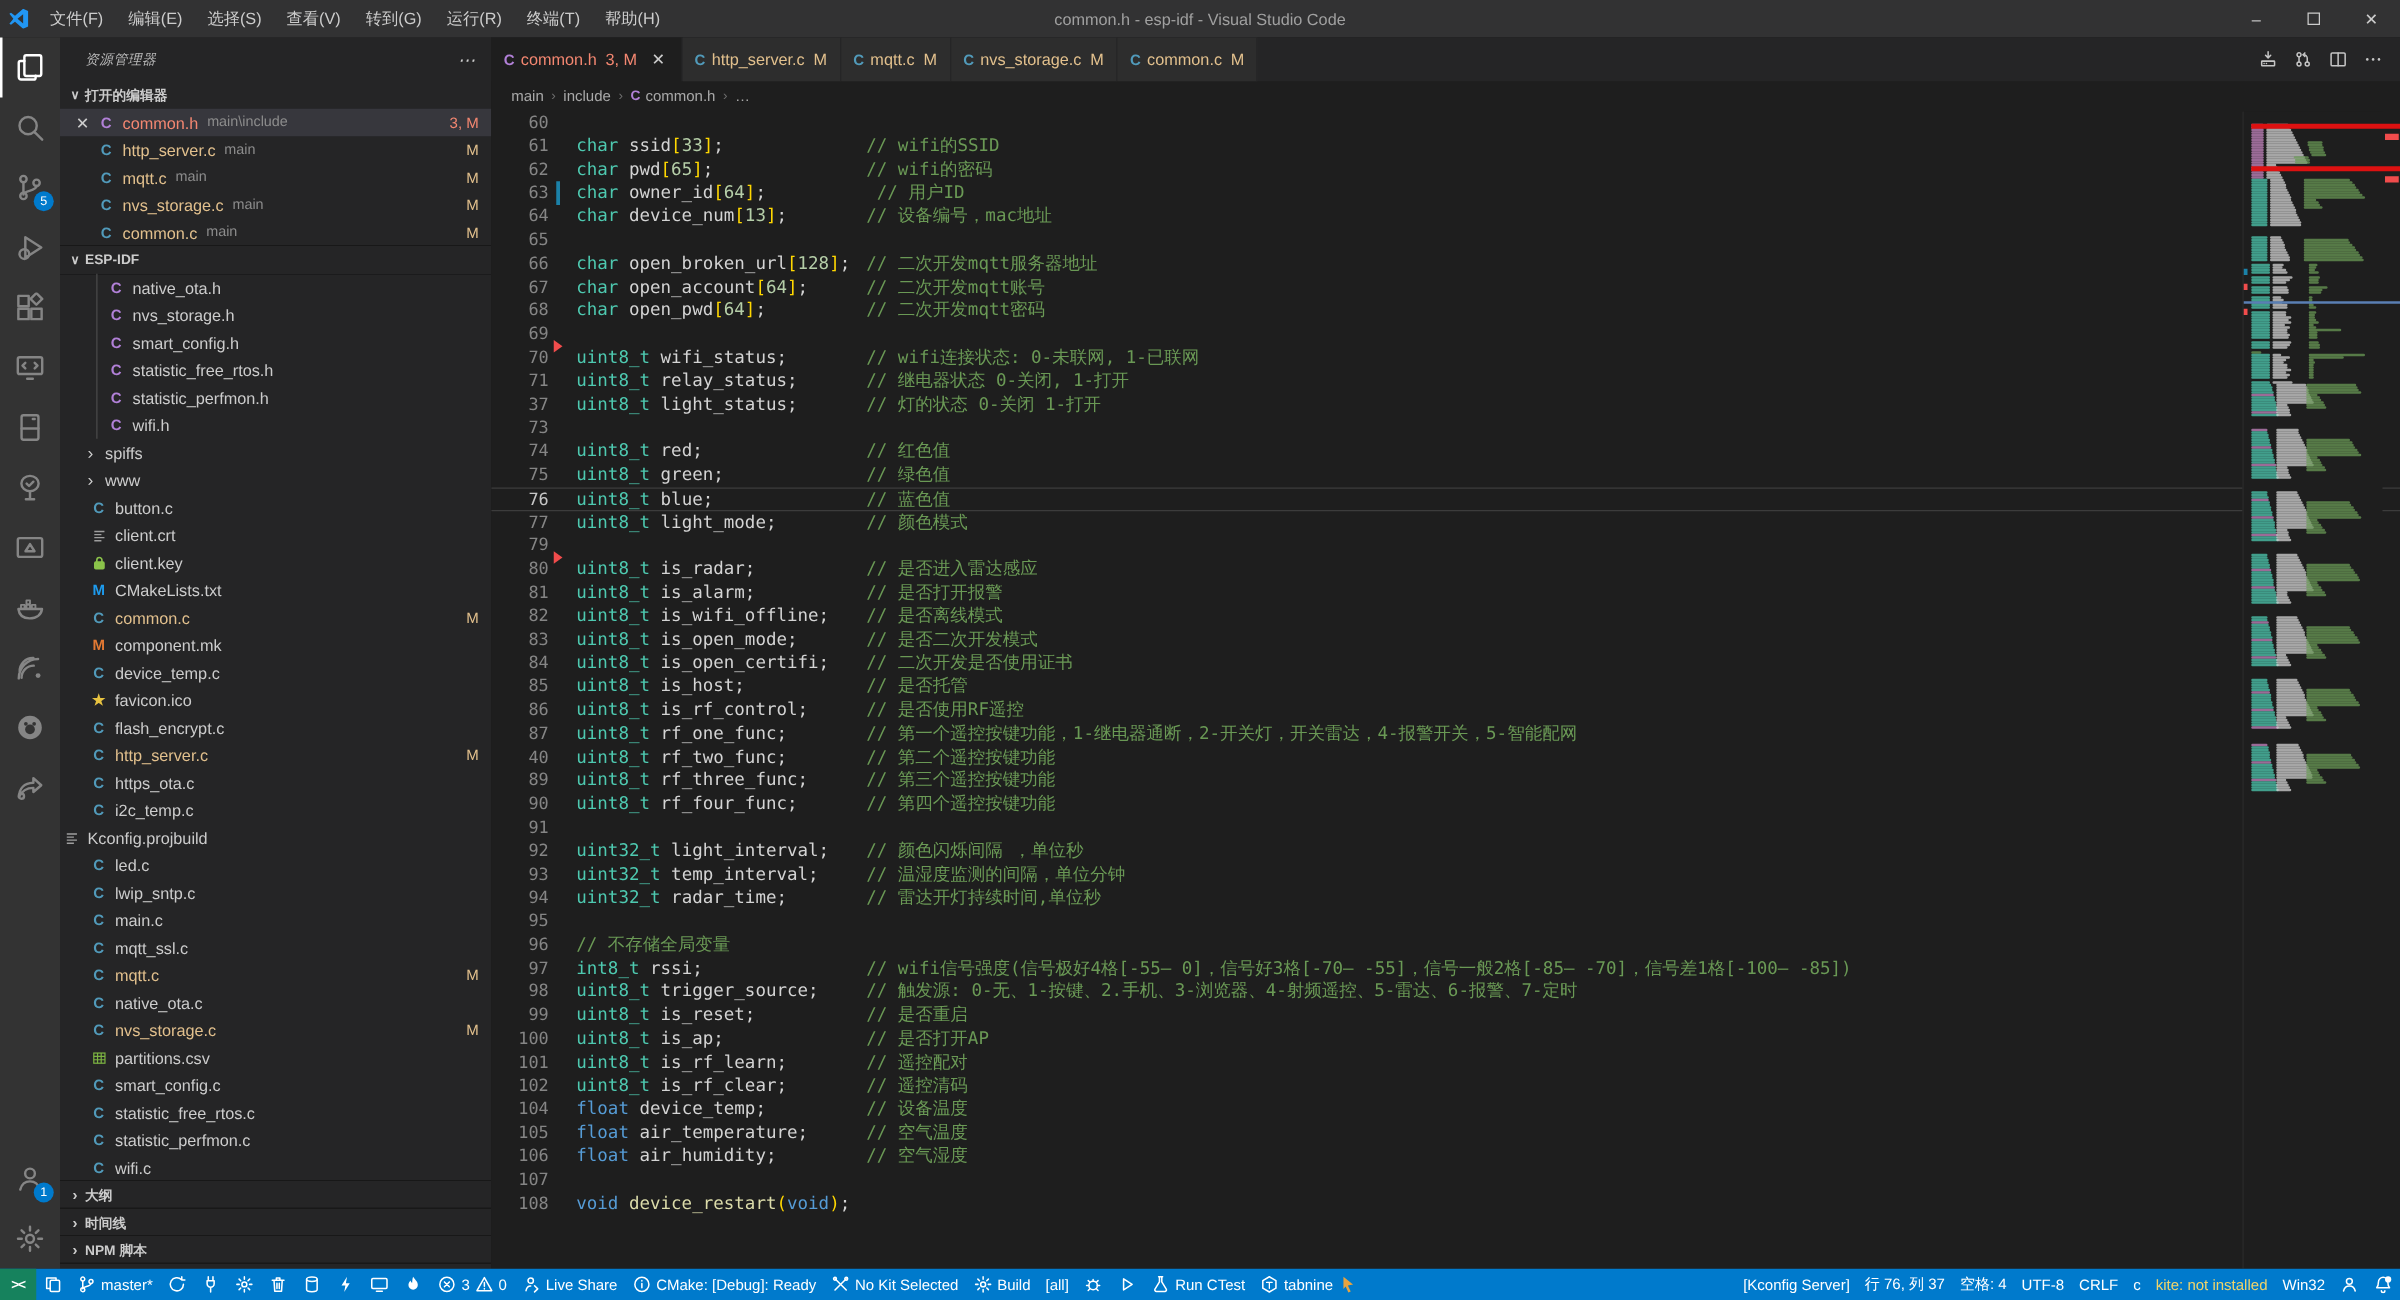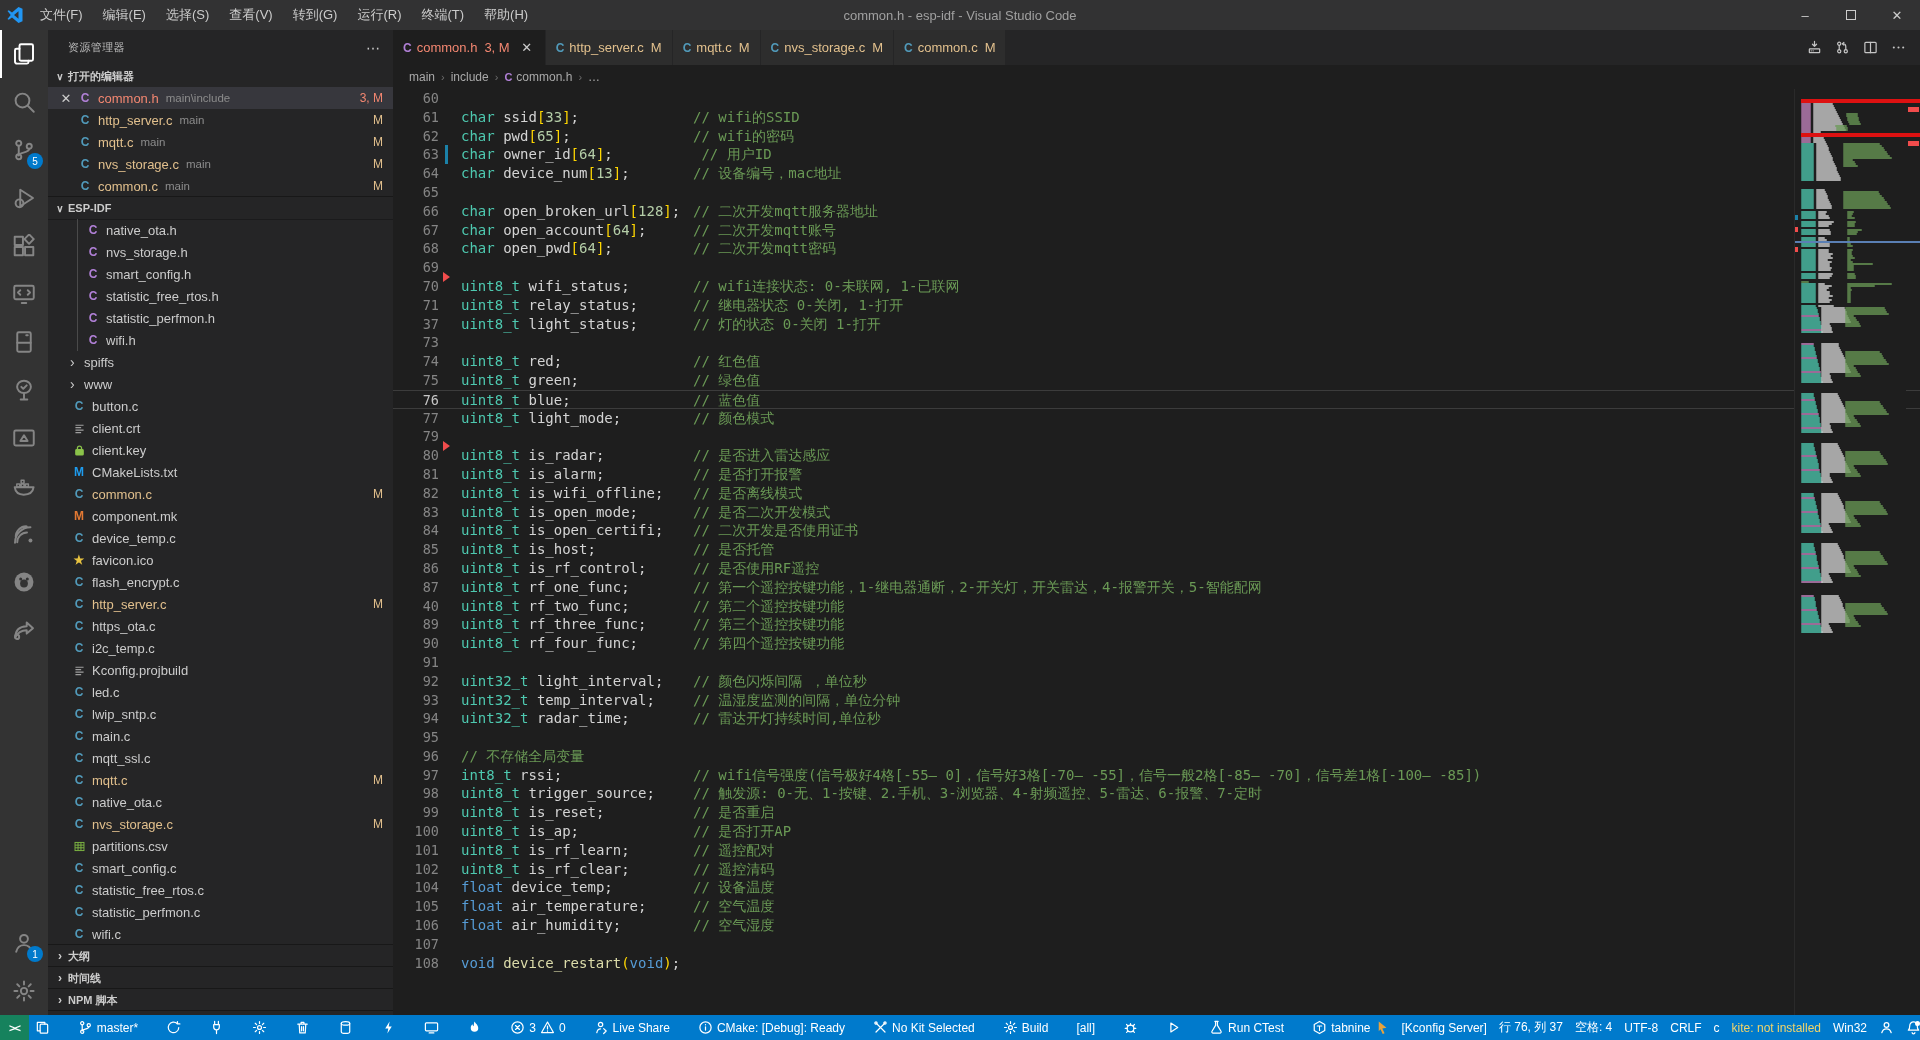--- a/index.html
+++ b/index.html
@@ -27,21 +27,21 @@
   .act-item { width:48px; height:48px; display:flex; align-items:center; justify-content:center;
     color:#858585; position:relative; cursor:pointer; }
   .act-item.active { color:#ffffff; }
   .act-item.active::before { content:""; position:absolute; left:0; top:0; width:2px; height:100%; background:#ffffff; }
   .act-badge { position:absolute; right:5px; bottom:5px; min-width:16px; height:16px; border-radius:9px;
     background:#007acc; color:#fff; font-size:10px; display:flex; align-items:center; justify-content:center; padding:0 3px; }
   #activity-spacer { flex:1; }
 
   
   #sidebar { width:345px; background:#252526; display:flex; flex-direction:column; overflow:hidden; }
-  #sidebar-header { height:35px; display:flex; align-items:center; padding:0 12px 0 20px; color:#bbbbbb; font-size:11px; letter-spacing:.4px; flex:none; }
+  #sidebar-header { height:35px; display:flex; align-items:center; padding:0 12px 0 20px; color:#bbbbbb; font-size:11px; letter-spacing:.4px; flex:none;font-style:italic; }
   #sidebar-header .more { margin-left:auto; color:#cccccc; font-size:14px; letter-spacing:1px; cursor:pointer; }
   .sect-header { height:22px; display:flex; align-items:center; font-weight:bold; font-size:11px; color:#cccccc;
     padding-left:4px; flex:none; cursor:pointer; }
   .sect-header .chev { width:16px; color:#cccccc; font-size:10px; text-align:center; }
   .sect-header.espidf { box-shadow:0 -1px 0 rgba(0,0,0,.35), 0 1px 0 rgba(0,0,0,.25); }
   .row { height:22px; display:flex; align-items:center; font-size:13px; color:#cccccc; cursor:pointer; position:relative; }
   .row.selected { background:#37373d; }
   .row .close-slot { width:20px; display:flex; align-items:center; justify-content:center; color:#cccccc; }
   .row .ficon { width:18px; display:flex; justify-content:center; margin-right:4px; font-weight:bold; font-size:12px; }
   .row .fname { white-space:nowrap; }
@@ -404,21 +404,21 @@
           <span class="rbadge gold">M</span>
         </div>
         <div class="row" style="padding-left: 22px;">
           <span class="ficon c-blue">C</span>
           <span class="fname ">https_ota.c</span>
         </div>
         <div class="row" style="padding-left: 22px;">
           <span class="ficon c-blue">C</span>
           <span class="fname ">i2c_temp.c</span>
         </div>
-        <div class="row" style="padding-left: 22px;">
+        <div class="row" style="">
           <span class="ficon">
             <span class="icon">
               <svg width="13" height="13" viewBox="0 0 16 16" stroke="#9e9e9e" stroke-width="1.4">
                 <path d="M3 4h10M3 7h7M3 10h10M3 13h7"></path>
               </svg>
             </span>
           </span>
           <span class="fname ">Kconfig.projbuild</span>
         </div>
         <div class="row" style="padding-left: 22px;">
@@ -1247,21 +1247,21 @@
       <div id="ruler">
           <div class="rulmark" style="top: 18px;"></div>
           <div class="rulmark" style="top: 52px;"></div>
         </div>
     </div>
   </div>
 </div>
 
 <div id="statusbar">
   <div class="sb-item" id="sb-remote">&gt;&lt;</div>
-  <div id="sb-left" style="display:flex;align-items:center;gap:16px;">
+  <div id="sb-left" style="display:flex;align-items:center;">
       <div class="sb-item">
         <span class="icon">
           <svg width="15" height="15" viewBox="0 0 16 16" fill="none" stroke="currentColor" stroke-width="1.3" stroke-linecap="round" stroke-linejoin="round">
             <rect x="5.5" y="4.5" width="8" height="9.5" rx="1"></rect>
             <path d="M10.5 4.5v-2h-8v9h3"></path>
           </svg>
         </span>
       </div>
       <div class="sb-item">
         <span class="icon">

